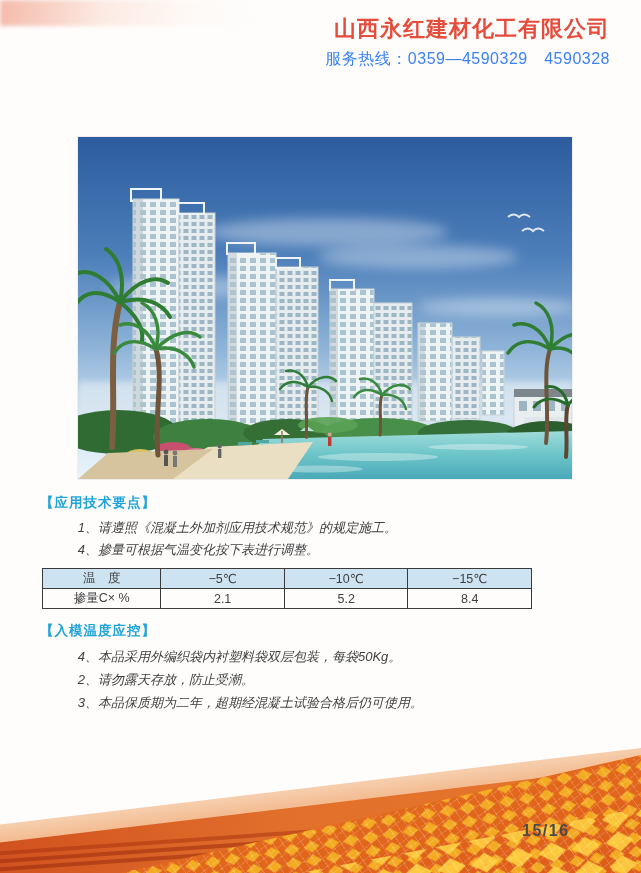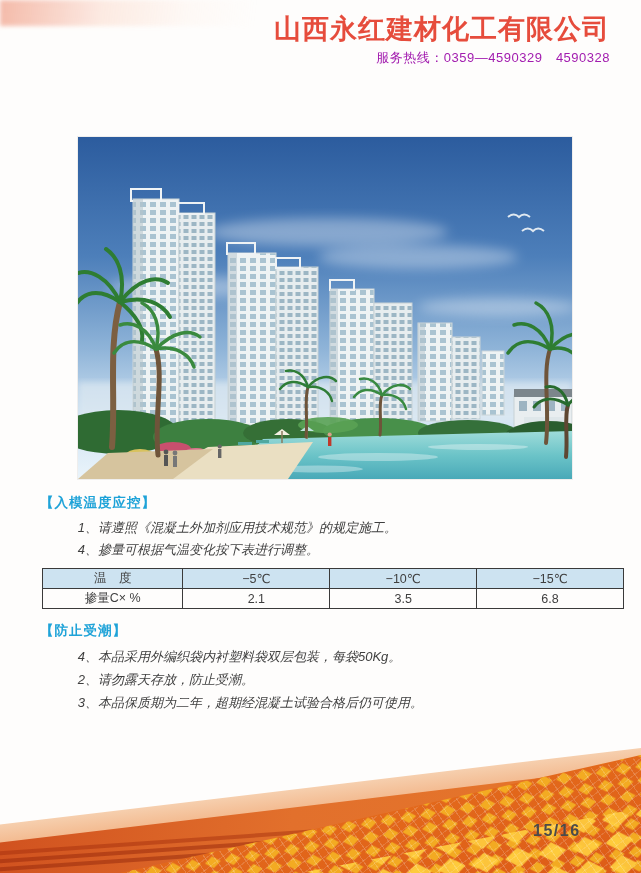--- a/index.html
+++ b/index.html
@@ -9,29 +9,29 @@
     font-family:"Liberation Sans","DejaVu Sans",sans-serif;
   }
   
   .corner-streak{
     position:absolute;left:0;top:0;width:340px;height:26px;
     background:linear-gradient(97deg, rgba(233,105,70,.45) 0%, rgba(248,180,150,.25) 30%, rgba(255,220,200,.12) 55%, transparent 75%);
     filter:blur(2px);
   }
   
   .header{position:absolute;top:16px;right:31px;text-align:right;}
-  .company{color:#e64c3c;font-size:27px;font-weight:bold;letter-spacing:1px;line-height:26px;}
-  .hotline{color:#a21caf;font-size:13px;margin-top:7px;letter-spacing:.5px;text-align:right;}
+  .company{color:#e64c3c;font-size:22px;font-weight:bold;letter-spacing:1px;line-height:26px;}
+  .hotline{color:#3b82f6;font-size:16px;margin-top:7px;letter-spacing:.5px;text-align:right;}
   
   .photo{position:absolute;left:78px;top:137px;width:494px;height:342px;box-shadow:0 0 0 1px rgba(0,0,0,.06);}
   
   .copy{position:absolute;left:40px;top:495px;width:548px;color:#3f3f3f;font-size:13px;}
   .sec-title{color:#1fa3d8;font-weight:bold;font-size:13.5px;line-height:16px;margin:0 0 6px 0;letter-spacing:1px;}
   .copy p{margin:0;line-height:22px;text-indent:2.9em;text-align:justify;font-style:italic;}
-  .spec-table{border-collapse:collapse;width:582px;margin:7px 0 6px 2px;table-layout:fixed;}
+  .spec-table{border-collapse:collapse;width:490px;margin:7px 0 6px 2px;table-layout:fixed;}
   .spec-table td{border:1px solid #3a3a3a;height:19px;text-align:center;font-size:12.5px;color:#3f3f3f;padding:0;}
   .spec-table{border:1.5px solid #333;}
   .spec-table tr.hd td{background:#cde3f1;}
   .spec-table td.c0{width:24%;}
   .sec2{margin-top:14px;}
   .sec2 p{line-height:23px;}
   
   .band{position:absolute;transform-origin:0 0;}
   .band-salmon{
     left:-30px;top:828px;width:780px;height:20px;
@@ -49,21 +49,21 @@
   .stripe.s3{left:-10px;top:868px;width:500px;background:rgba(140,34,8,.45);}
   .lattice{position:absolute;left:0;top:733px;width:641px;height:140px;}
   .mesh{
     position:absolute;left:0;top:733px;width:641px;height:140px;
     clip-path:polygon(19% 100%,100% 17%,100% 100%);
     background:
       repeating-linear-gradient(55deg, rgba(255,255,255,.18) 0 1px, transparent 1px 8px),
       repeating-linear-gradient(-38deg, rgba(255,255,255,.14) 0 1px, transparent 1px 9px);
   }
   .page-num{
-    position:absolute;left:533px;top:822px;
+    position:absolute;left:522px;top:822px;
     font-size:16px;color:#4b4b4b;letter-spacing:1.5px;font-weight:bold;
   }
 </style>
 </head>
 <body>
 
 <div class="page">
 
   <div class="corner-streak"></div>
 
@@ -250,44 +250,44 @@
       <path d="M488 320 C490 298 486 280 490 268" stroke="#5e4732" stroke-width="4" fill="none"></path>
       <g stroke="#276b2d" stroke-width="3" fill="none">
         <path d="M490 268 C474 258 462 262 456 270"></path>
           <path d="M490 268 C486 252 476 248 468 250"></path>
         <path d="M490 268 C500 256 510 256 516 262"></path>
       </g>
     </g>
   </svg>
 
   <div class="copy">
-    <div class="sec-title">【入模温度应控】</div>
+    <div class="sec-title">【应用技术要点】</div>
     <p>1、请遵照《混凝土外加剂应用技术规范》的规定施工。</p>
     <p>4、掺量可根据气温变化按下表进行调整。</p>
 
     <table class="spec-table">
       <tbody>
         <tr class="hd">
           <td class="c0">温　度</td>
           <td>−5℃</td>
           <td>−10℃</td>
           <td>−15℃</td>
         </tr>
         <tr>
           <td class="c0">掺量C× %</td>
           <td>2.1</td>
-          <td>3.5</td>
-          <td>6.8</td>
+          <td>5.2</td>
+          <td>8.4</td>
         </tr>
       </tbody>
     </table>
 
 
     <div class="sec2">
-      <div class="sec-title">【防止受潮】</div>
+      <div class="sec-title">【入模温度应控】</div>
       <p>4、本品采用外编织袋内衬塑料袋双层包装，每袋50Kg。</p>
       <p>2、请勿露天存放，防止受潮。</p>
       <p>3、本品保质期为二年，超期经混凝土试验合格后仍可使用。</p>
     </div>
   </div>
 
   <div class="band band-salmon"></div>
   <div class="band band-orange"></div>
   <div class="stripe s1"></div>
   <div class="stripe s2"></div>

